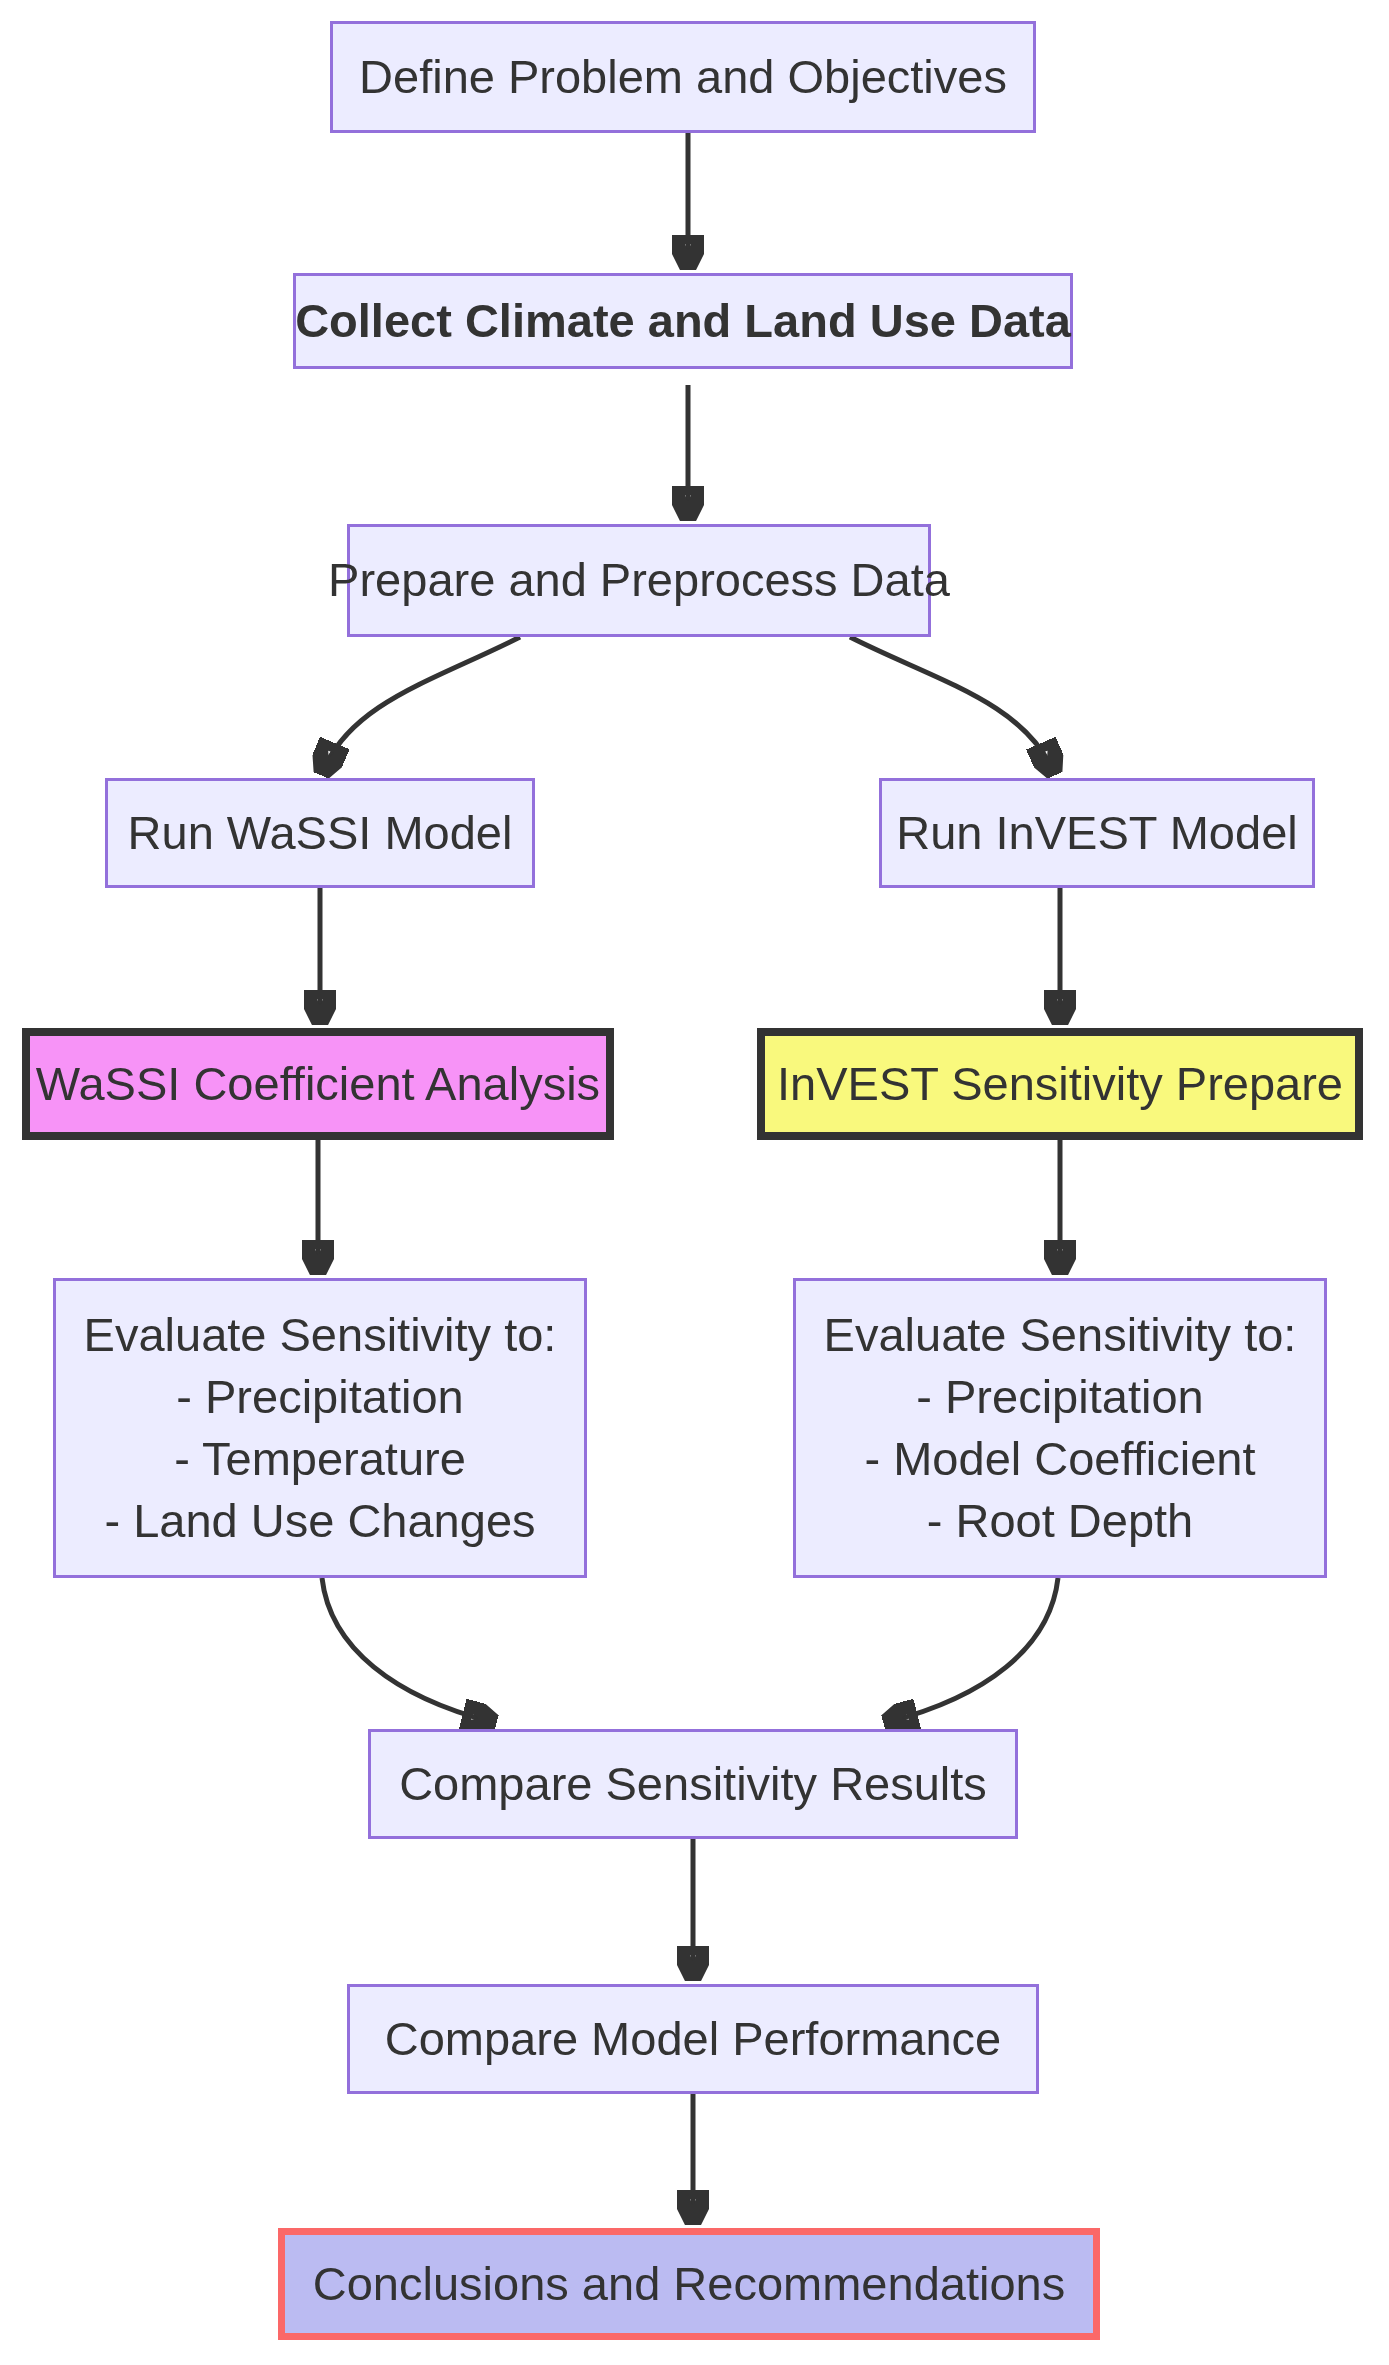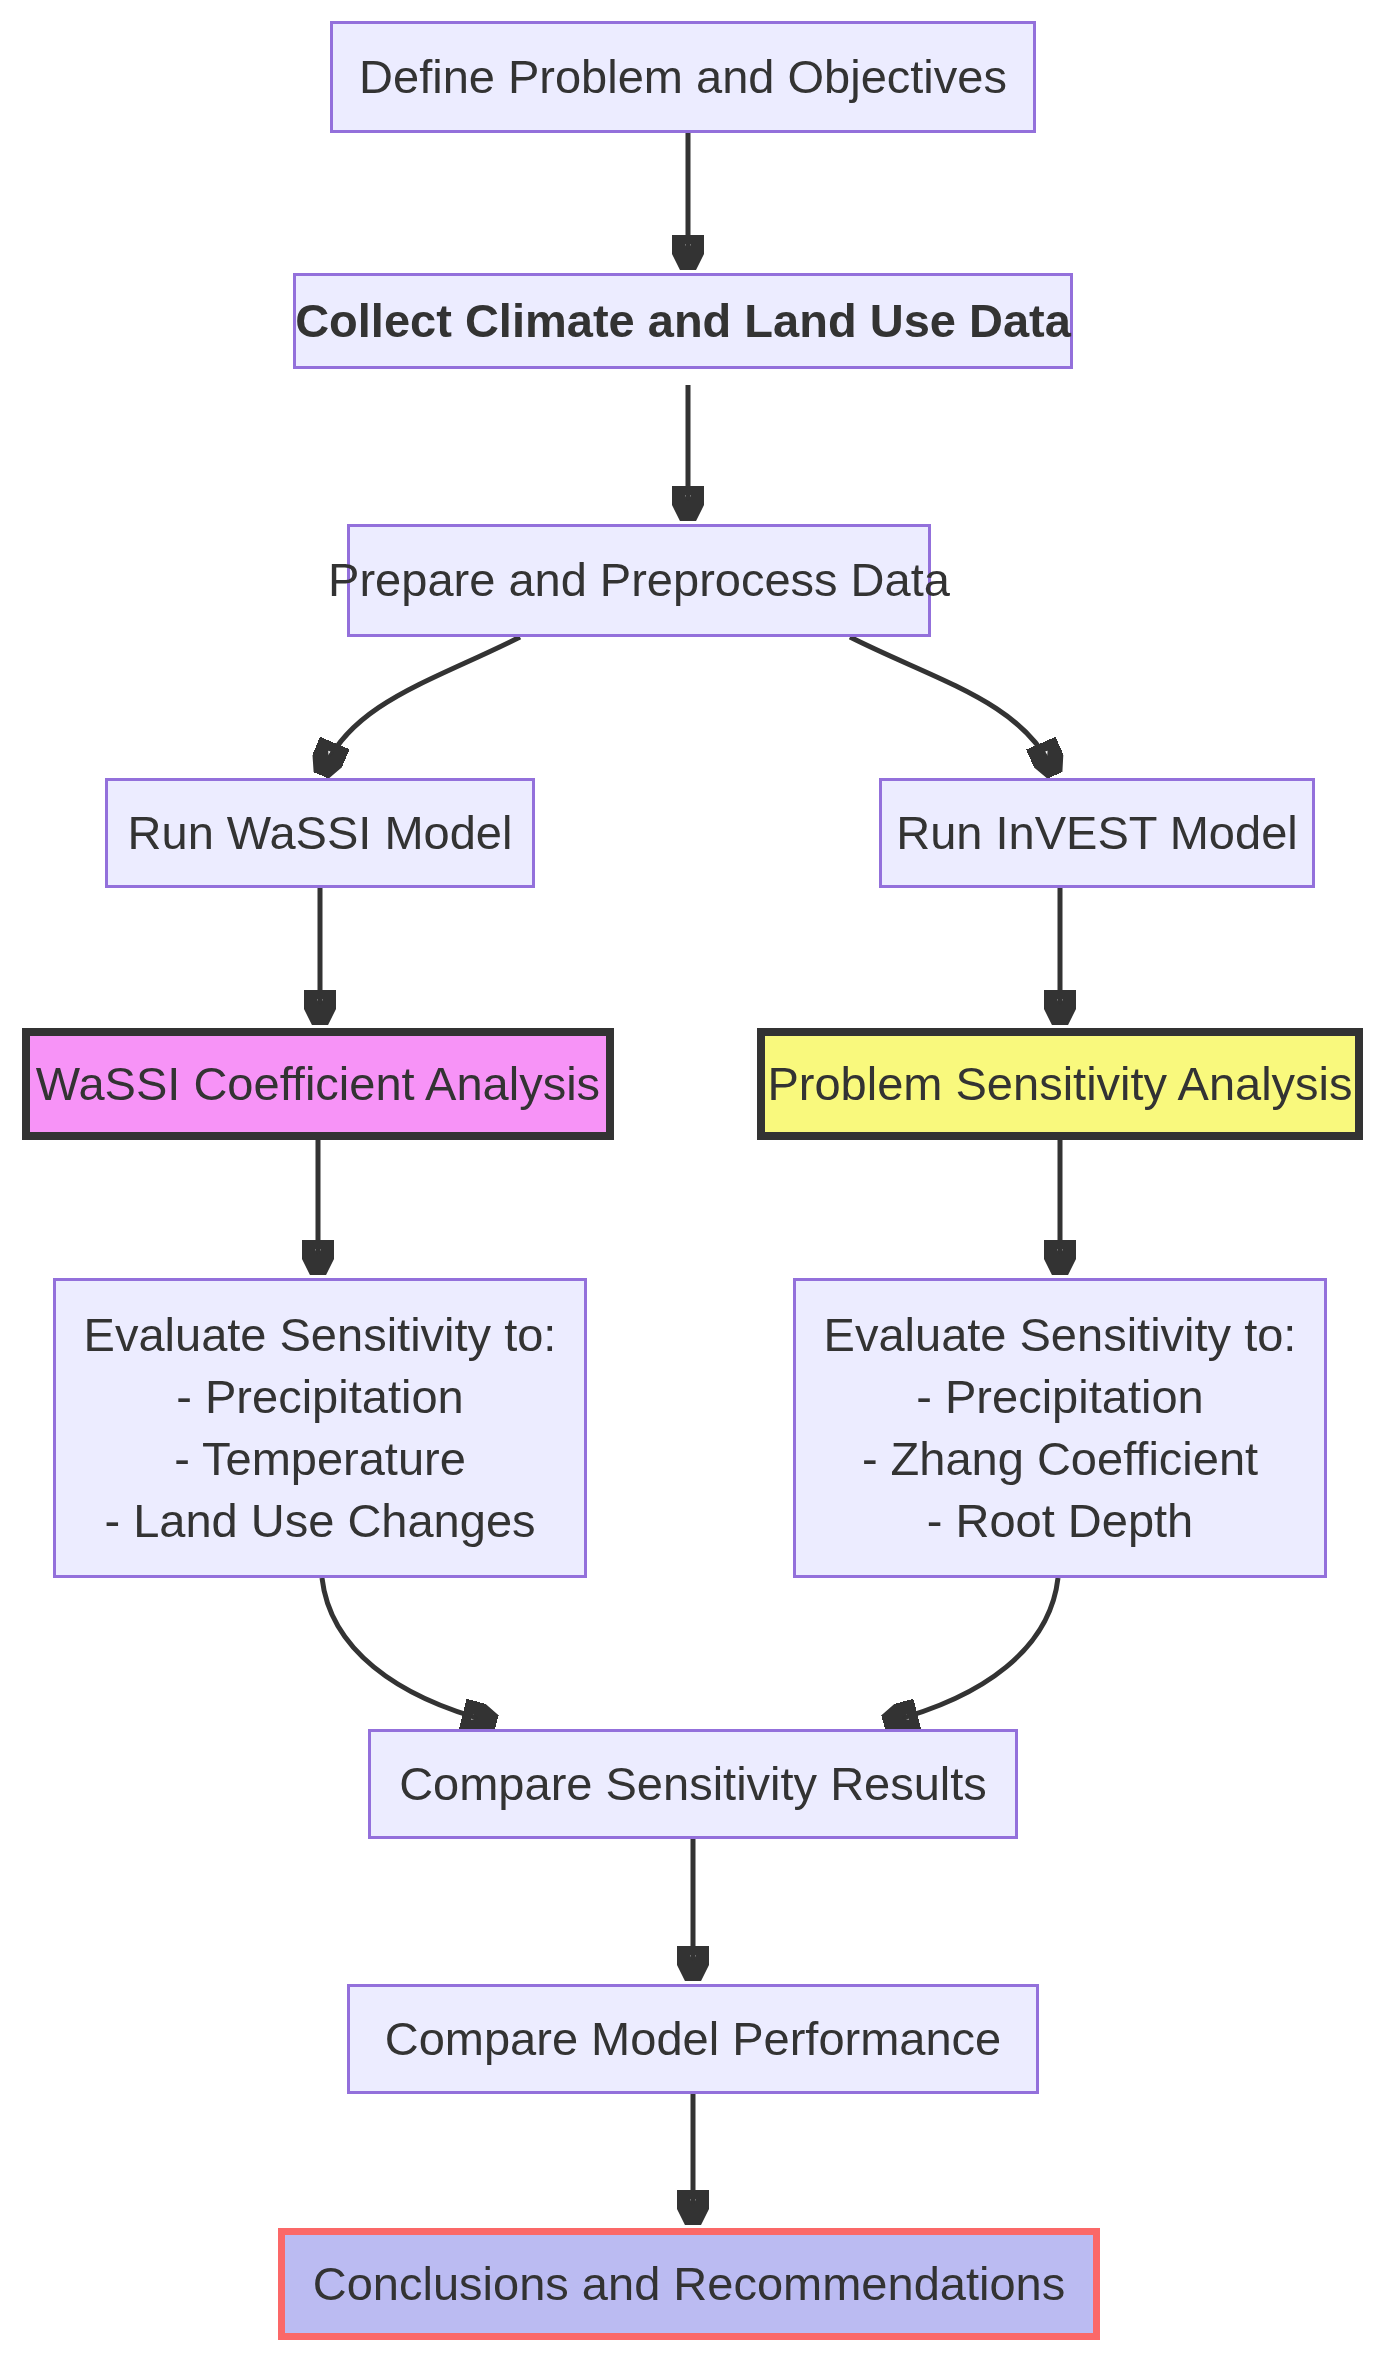--- a/index.html
+++ b/index.html
@@ -112,34 +112,34 @@
 
   <div class="node" style="left:842px; top:778px; width:436px; height:110px;margin-left:37px;">
     <span>Run InVEST Model</span>
   </div>
 
   <div class="node node--wassi-highlight" style="left:22px; top:1028px; width:592px; height:112px;">
     <span>WaSSI Coefficient Analysis</span>
   </div>
 
   <div class="node node--invest-highlight" style="left:757px; top:1028px; width:606px; height:112px;">
-    <span>Problem Sensitivity Analysis</span>
+    <span>InVEST Sensitivity Prepare</span>
   </div>
 
   <div class="node node--multiline" style="left:53px; top:1278px; width:534px; height:300px;">
     <span>Evaluate Sensitivity to:</span>
     <span>- Precipitation</span>
     <span>- Temperature</span>
     <span>- Land Use Changes</span>
   </div>
 
   <div class="node node--multiline" style="left:793px; top:1278px; width:534px; height:300px;">
     <span>Evaluate Sensitivity to:</span>
     <span>- Precipitation</span>
-    <span>- Zhang Coefficient</span>
+    <span>- Model Coefficient</span>
     <span>- Root Depth</span>
   </div>
 
   <div class="node" style="left:368px; top:1729px; width:650px; height:110px;">
     <span>Compare Sensitivity Results</span>
   </div>
 
   <div class="node" style="left:347px; top:1984px; width:692px; height:110px;">
     <span>Compare Model Performance</span>
   </div>

